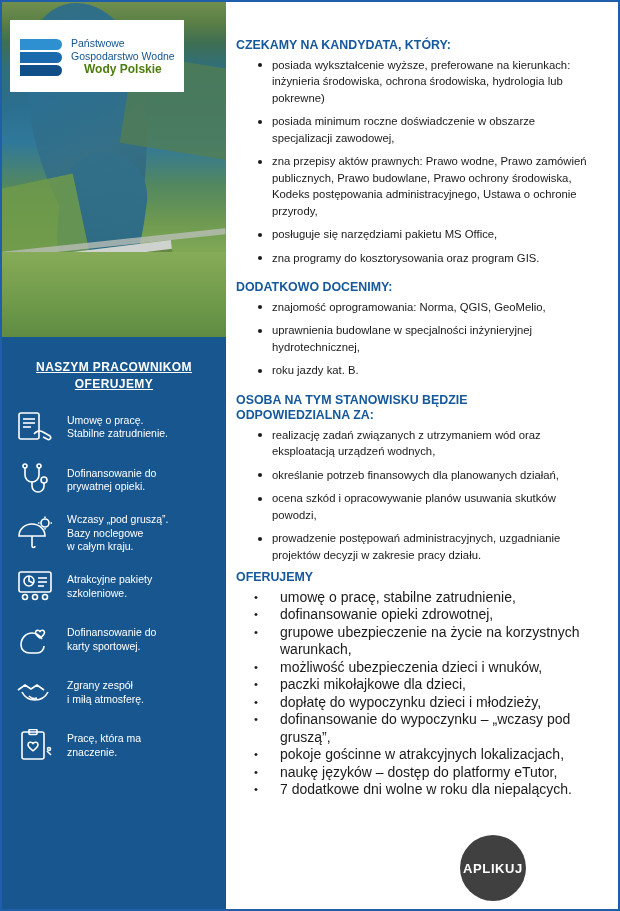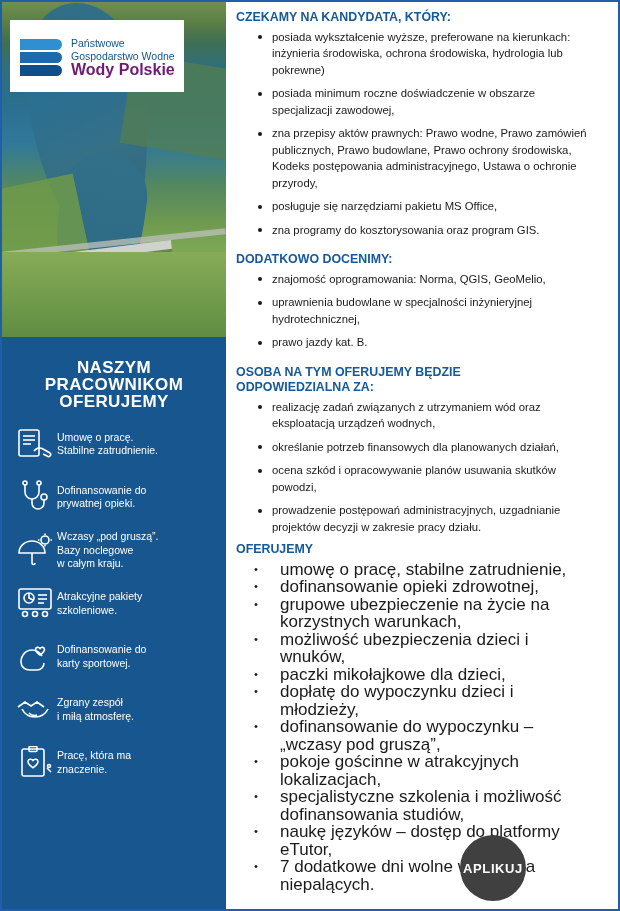--- a/index.html
+++ b/index.html
@@ -140,44 +140,45 @@
   .logo-mark .w1 { top: 6px;  background: #2e90d0; }
   .logo-mark .w2 { top: 19px; background: #1a6aad; }
   .logo-mark .w3 { top: 32px; background: #0f4e86; }
   .logo-text {
     font-size: 10.5px;
     line-height: 13px;
     color: #14548f;
   }
   .logo-text .strong {
     font-weight: bold;
-    font-size: 16px;
-    color: #701a75;
+    font-size: 12px;
+    color: #4d7c0f;
     text-align: center;
   }
 
   .offer-title {
     color: #ffffff;
     font-weight: bold;
-    font-size: 17px;
+    font-size: 12px;
     line-height: 17px;
     text-align: center;
     letter-spacing: .4px;
     padding: 22px 12px 14px 12px;
+    text-decoration: underline;
   }
   .benefits {
     padding: 0 10px 16px 12px;
     display: flex;
     flex-direction: column;
     gap: 13px;
   }
   .benefit {
     display: flex;
     align-items: center;
-    gap: 1px;
+    gap: 11px;
   }
   .benefit .ico {
     width: 42px;
     height: 40px;
     flex: 0 0 42px;
     display: flex;
     align-items: center;
     justify-content: center;
   }
   .benefit .ico svg { display: block; }
@@ -188,20 +189,21 @@
     white-space: pre-line;
   }
 
   
   .right-col {
     flex: 1 1 auto;
     padding: 8px 22px 6px 10px;
     box-sizing: border-box;
     position: relative;
     overflow: hidden;
+    margin-top: 28px;
   }
   .sec-head {
     color: #15589b;
     font-weight: bold;
     font-size: 12.4px;
     line-height: 15.5px;
     margin: 0 0 3px 0;
   }
   .sec-head.gap { margin-top: 14px; }
   ul.bullets {
@@ -227,21 +229,21 @@
     background: #1a1a1a;
     border-radius: 50%;
   }
   .dash-list {
     margin: 2px 0 0 0;
     padding: 0;
     list-style: none;
   }
   .dash-list li {
     position: relative;
-    font-size: 17px;
+    font-size: 14px;
     line-height: 17.5px;
     color: #1a1a1a;
     padding-left: 44px;
   }
   .dash-list li::before {
     content: "\2022";
     position: absolute;
     left: 18px;
     top: 0;
     font-size: 11.3px;
@@ -420,43 +422,42 @@
       <li>posiada minimum roczne doświadczenie w obszarze specjalizacji zawodowej,</li>
       <li>zna przepisy aktów prawnych: Prawo wodne, Prawo zamówień publicznych, Prawo budowlane, Prawo ochrony środowiska, Kodeks postępowania administracyjnego, Ustawa o ochronie przyrody,</li>
       <li>posługuje się narzędziami pakietu MS Office,</li>
       <li>zna programy do kosztorysowania oraz program GIS.</li>
     </ul>
 
     <h2 class="sec-head gap">DODATKOWO DOCENIMY:</h2>
     <ul class="bullets">
       <li>znajomość oprogramowania: Norma, QGIS, GeoMelio,</li>
       <li>uprawnienia budowlane w specjalności inżynieryjnej hydrotechnicznej,</li>
-      <li>prawo jazdy kat. B.</li>
+      <li>roku jazdy kat. B.</li>
     </ul>
 
-    <h2 class="sec-head gap" style="white-space:pre-line">OSOBA NA TYM OFERUJEMY BĘDZIE
+    <h2 class="sec-head gap" style="white-space:pre-line">OSOBA NA TYM STANOWISKU BĘDZIE
 ODPOWIEDZIALNA ZA:</h2>
     <ul class="bullets">
       <li>realizację zadań związanych z utrzymaniem wód oraz eksploatacją urządzeń wodnych,</li>
       <li>określanie potrzeb finansowych dla planowanych działań,</li>
       <li>ocena szkód i opracowywanie planów usuwania skutków powodzi,</li>
       <li>prowadzenie postępowań administracyjnych, uzgadnianie projektów decyzji w zakresie pracy działu.</li>
     </ul>
 
     <h2 class="sec-head" style="margin-top:6px">OFERUJEMY</h2>
     <ul class="dash-list">
       <li>umowę o pracę, stabilne zatrudnienie,</li>
       <li>dofinansowanie opieki zdrowotnej,</li>
       <li>grupowe ubezpieczenie na życie na korzystnych warunkach,</li>
       <li>możliwość ubezpieczenia dzieci i wnuków,</li>
       <li>paczki mikołajkowe dla dzieci,</li>
       <li>dopłatę do wypoczynku dzieci i młodzieży,</li>
       <li>dofinansowanie do wypoczynku – „wczasy pod gruszą”,</li>
       <li>pokoje gościnne w atrakcyjnych lokalizacjach,</li>
-      <li>specjalistyczne szkolenia i możliwość dofinansowania studiów,</li>
       <li>naukę języków – dostęp do platformy eTutor,</li>
       <li>7 dodatkowe dni wolne w roku dla niepalących.</li>
     </ul>
 
     <div class="apply-wrap">
       <button class="apply-btn">APLIKUJ</button>
     </div>
 
   </div>
 </div>

